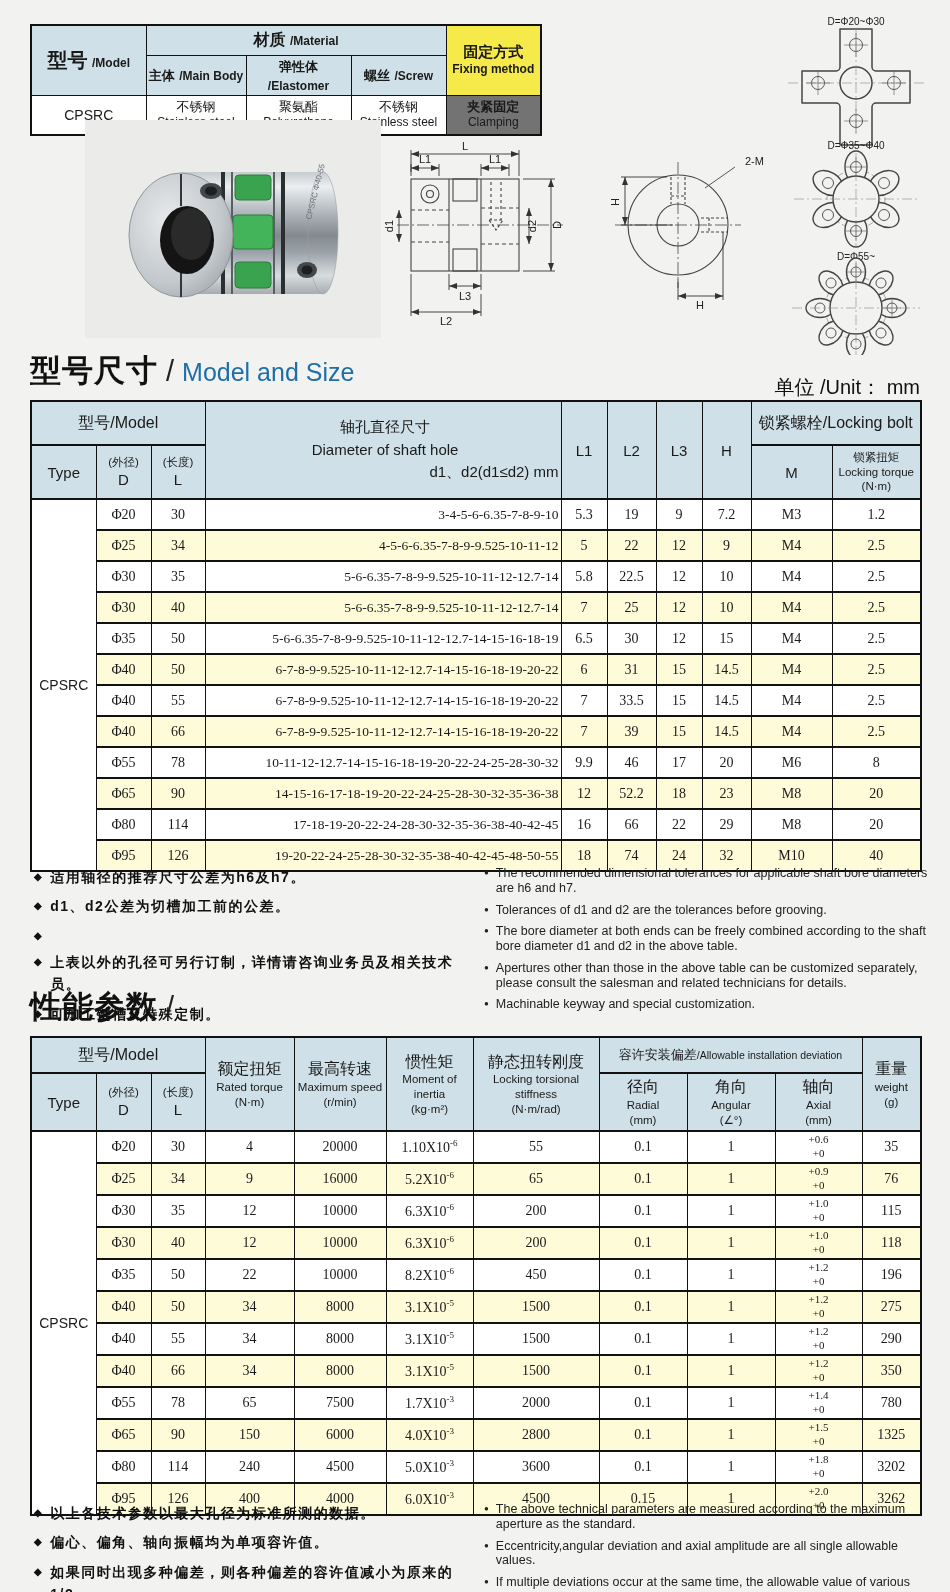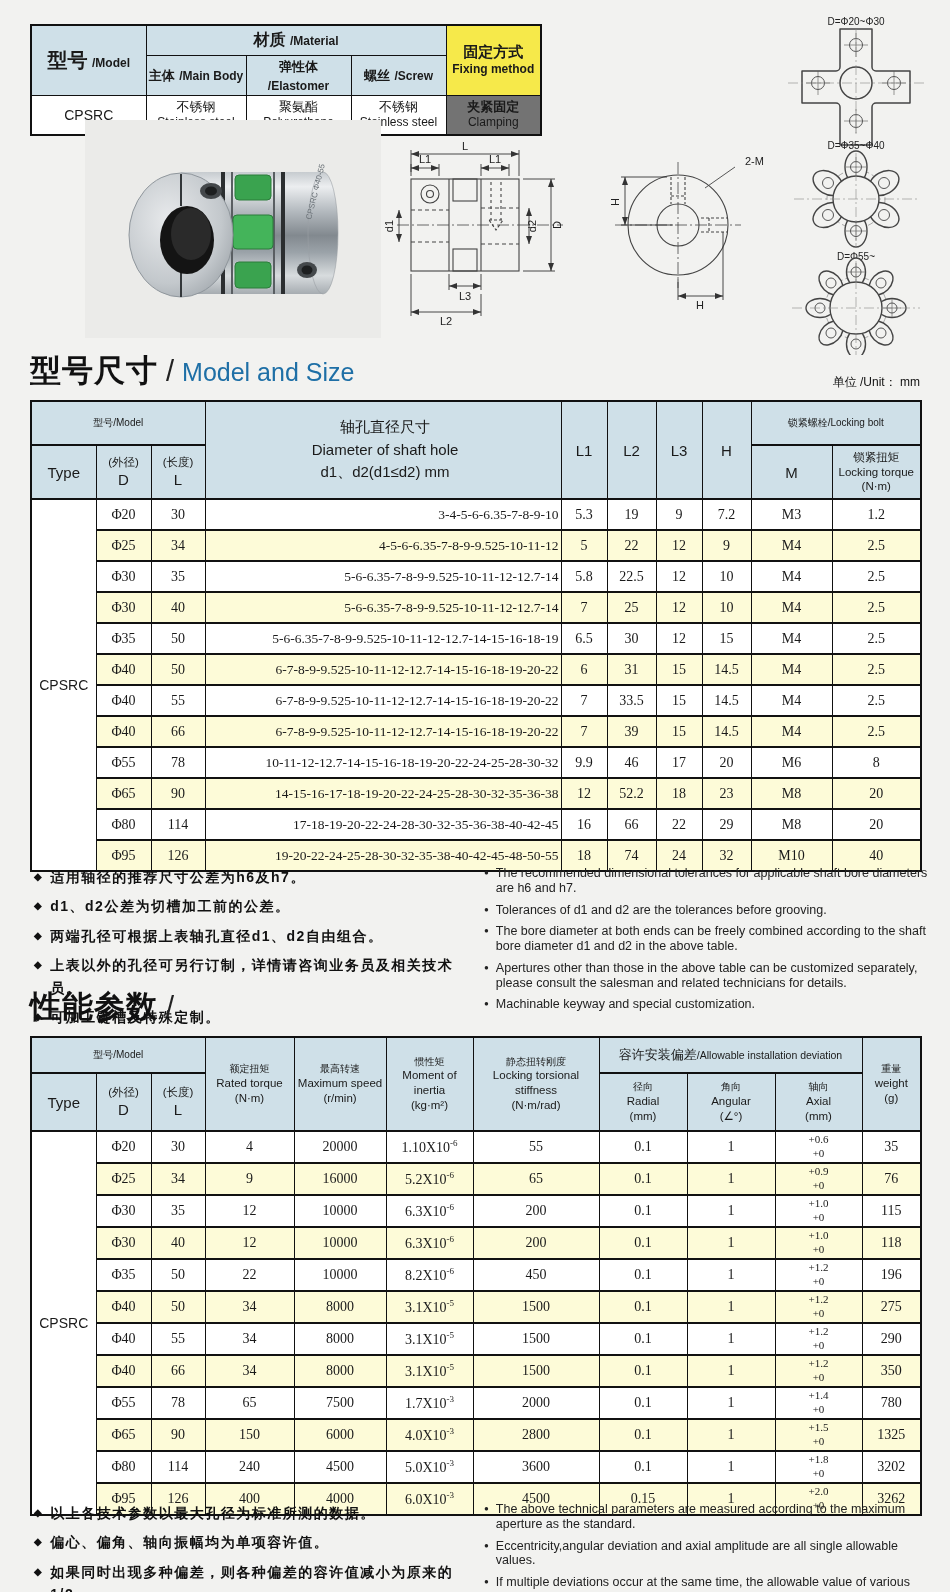--- a/index.html
+++ b/index.html
@@ -19,30 +19,30 @@
   .mat .cn13{font-size:13px;}
   .mat .en12{font-size:12px;}
   .mat .two-line div{line-height:1.25;}
   .mat .model-val{font-size:14px;}
 
   
   .sec-title{position:absolute;display:flex;align-items:baseline;gap:8px;white-space:nowrap;}
   .sec-title .cn{font-size:31px;font-weight:bold;color:#111;letter-spacing:1px;}
   .sec-title .slash{font-size:29px;color:#222;}
   .sec-title .en{font-size:25px;color:#1e6fa6;}
-  .unit-line{position:absolute;right:30px;font-size:12px;color:#111;}
+  .unit-line{position:absolute;right:30px;font-size:20px;color:#111;}
 
   
   .grid{position:absolute;left:30px;border:2px solid #111;table-layout:fixed;width:890px;}
   .grid th,.grid td{border:2px solid #111;border-left-width:1px;border-right-width:1px;text-align:center;vertical-align:middle;padding:0 2px;}
   .grid th{background:#cfe0e8;font-weight:normal;}
   .grid thead .l1{font-size:15px;}
   .grid .hole-h div{line-height:1.5;font-size:15px;}
   .grid .small{font-size:11.5px;line-height:1.3;}
-  .grid .cnline{font-size:10px;line-height:1.35;}
+  .grid .cnline{font-size:16px;line-height:1.35;}
   .grid .dl div{line-height:1.3;}
   .grid .dl .lab{font-size:15px;}
   .grid tbody td{font-family:"Liberation Serif",serif;font-size:14px;background:#fff;}
   .grid tbody tr:nth-child(even) td{background:#fdfbd8;}
   .grid tbody td.type-col{font-family:"Liberation Sans",sans-serif;font-size:14px;background:#fff !important;}
   .size-table tbody td{height:29px;}
   .size-table .holes{text-align:right;padding-left:5px;font-size:13.5px;}
   .size-table thead tr.h1 th{height:42px;}
   .size-table thead tr.h2 th{height:52px;}
   .perf-table tbody td{height:30px;}
@@ -349,21 +349,21 @@
         <col style="width:49px">
       <col style="width:81px">
         <col style="width:89px">
     </colgroup>
     <thead>
       <tr class="h1">
         <th colspan="3" class="cnline">型号/Model</th>
         <th rowspan="2" class="hole-h" style="text-align:left;padding-left:6px">
           <div style="text-align:center">轴孔直径尺寸</div>
           <div style="text-align:center">Diameter of shaft hole</div>
-          <div style="text-align:center">d1、d2(d1≤d2) mm</div>
+          <div style="text-align:right">d1、d2(d1≤d2) mm</div>
         </th>
         <th rowspan="2" class="l1">L1</th>
         <th rowspan="2" class="l1">L2</th>
         <th rowspan="2" class="l1">L3</th>
         <th rowspan="2" class="l1">H</th>
         <th colspan="2" class="cnline">锁紧螺栓/Locking bolt</th>
       </tr>
       <tr class="h2">
         <th class="l1">Type</th>
         <th class="dl">
@@ -548,21 +548,20 @@
     <span>适用轴径的推荐尺寸公差为h6及h7。</span>
   </li>
 
   <li>
     <span class="blt">◆</span>
     <span>d1、d2公差为切槽加工前的公差。</span>
   </li>
 
   <li>
     <span class="blt">◆</span>
-    <span>两端孔径可根据上表轴孔直径d1、d2自由组合。</span>
   </li>
 
   <li>
     <span class="blt">◆</span>
     <span>上表以外的孔径可另行订制，详情请咨询业务员及相关技术员。</span>
   </li>
 
   <li>
     <span class="blt">◆</span>
     <span>可加工键槽及特殊定制。</span>

